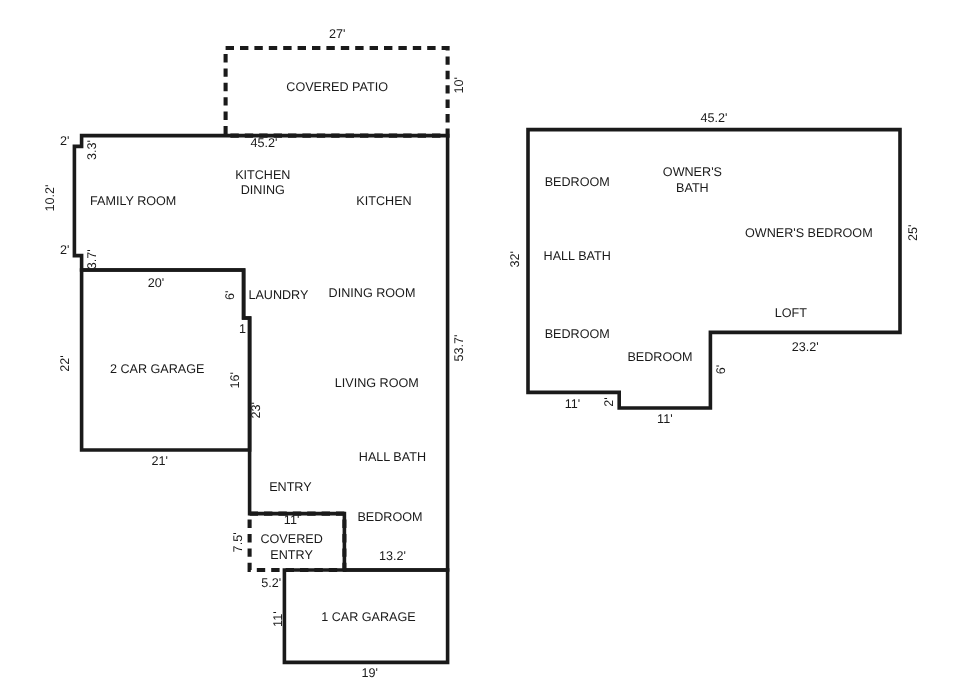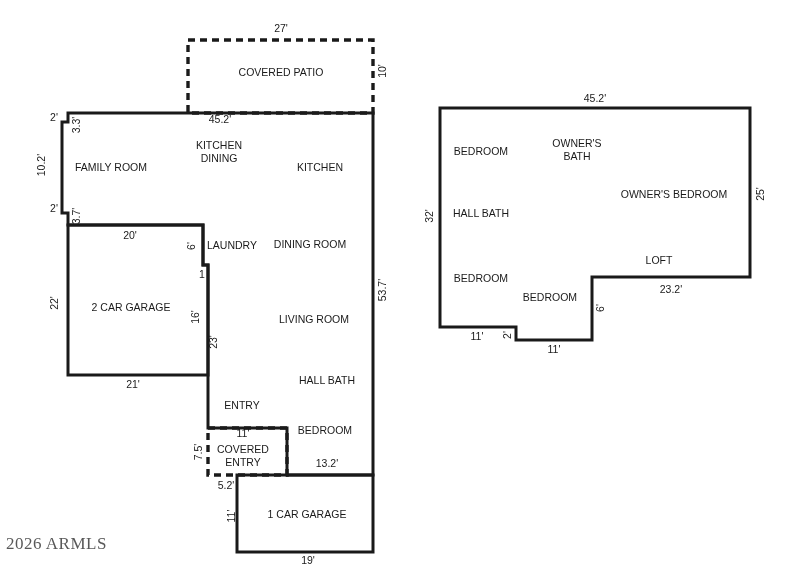--- a/index.html
+++ b/index.html
@@ -202,15 +202,14 @@
         <text class="dim-label" x="477" y="337">11'</text>
 
         <text class="dim-label" x="508" y="335" transform="rotate(-90 508 335)">2'</text>
 
         <text class="dim-label" x="554" y="350">11'</text>
       </g>
     </g>
 
   </svg>
 
-  <div class="watermark">2026 ARMLS</div>
 
 </div>
 
 </body></html>

